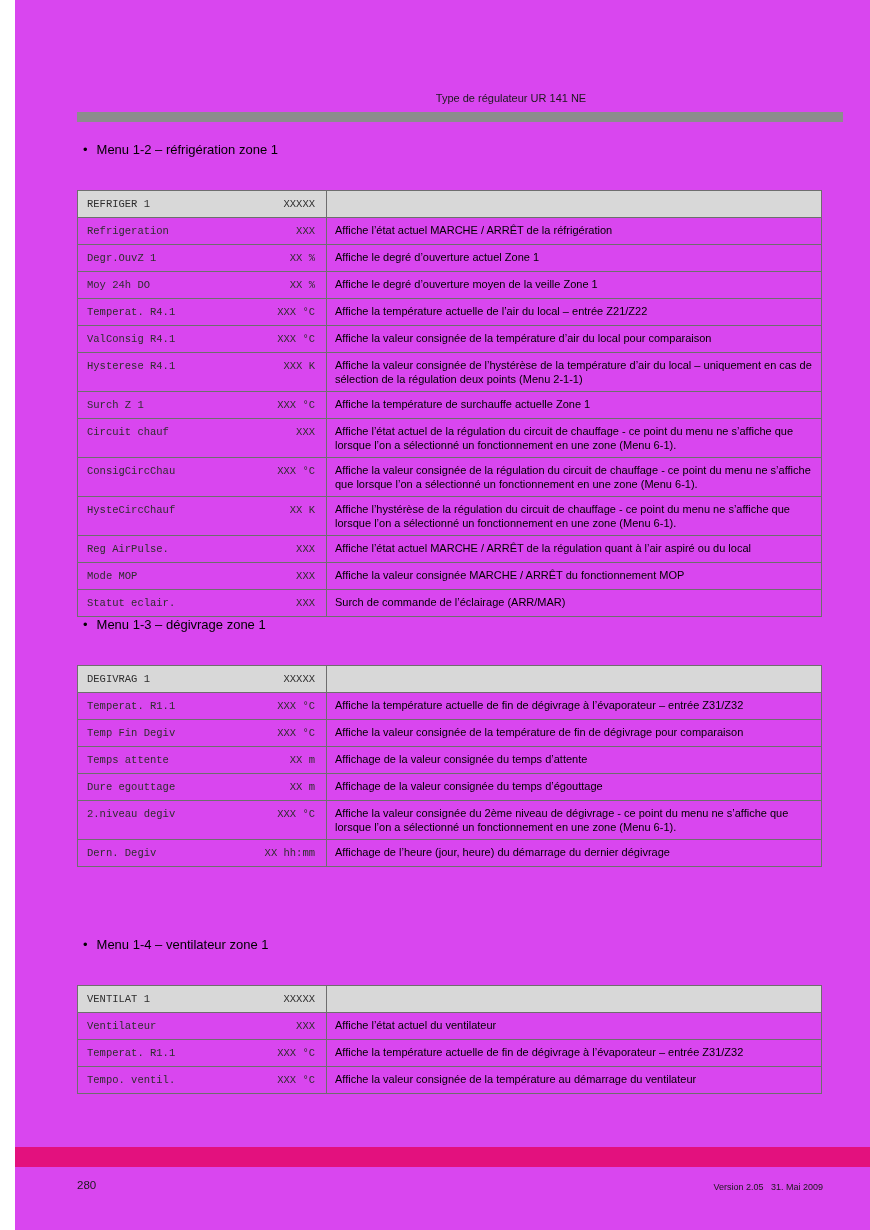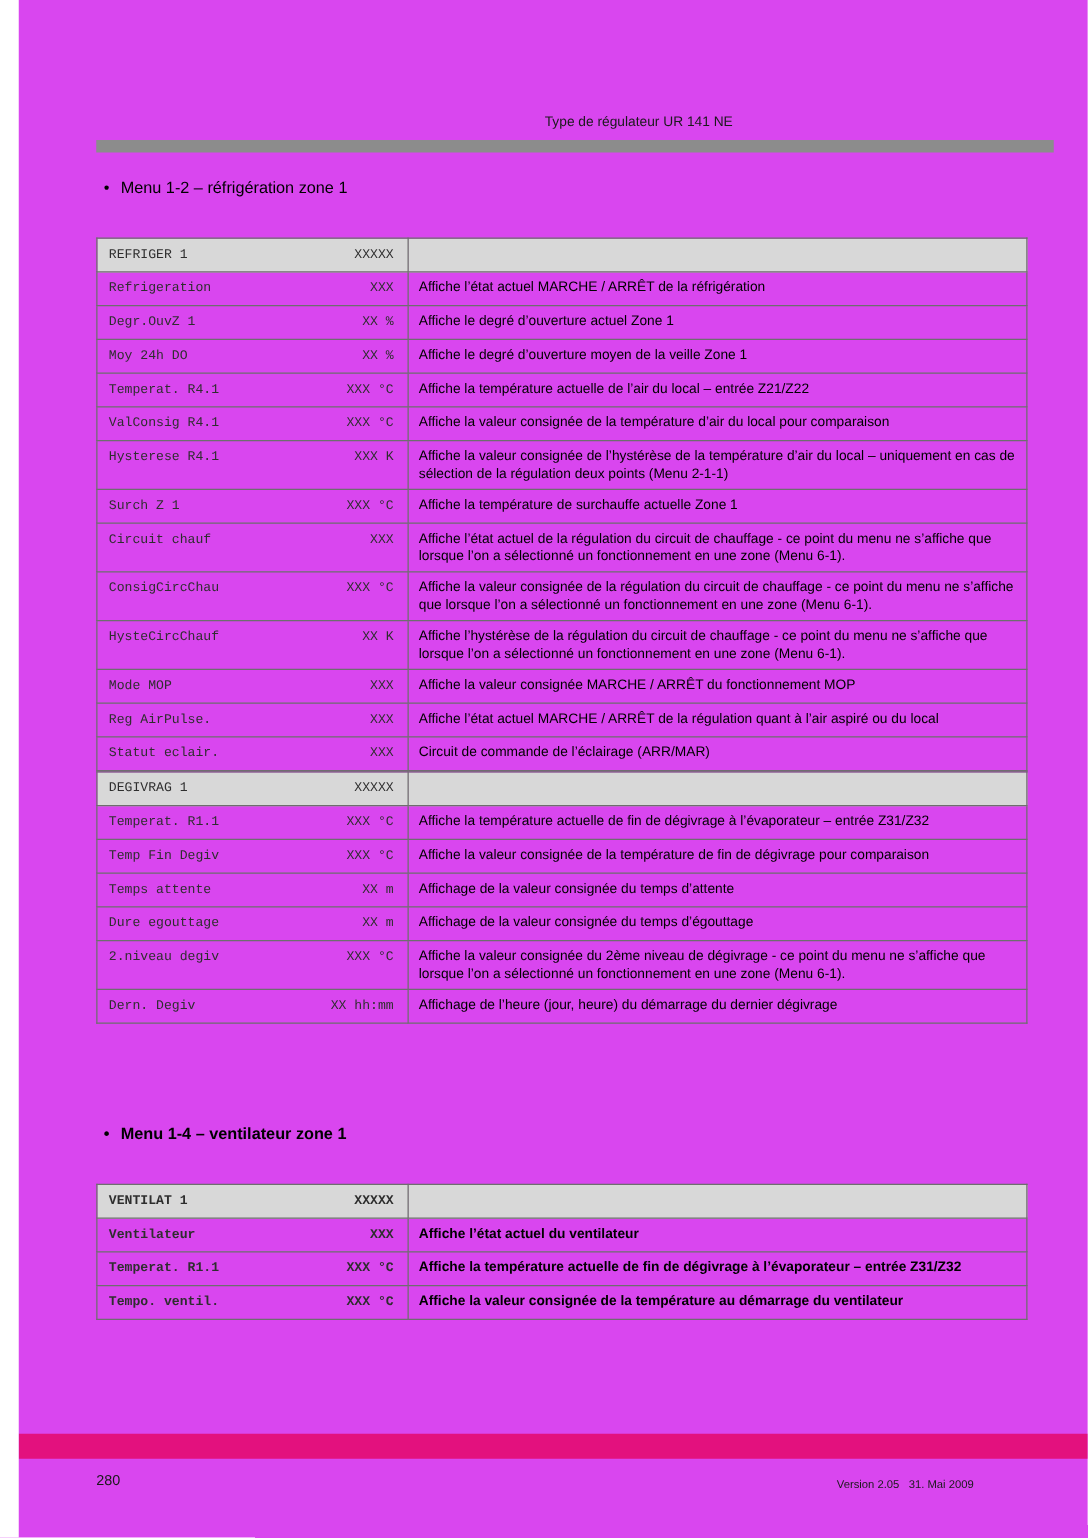--- a/index.html
+++ b/index.html
@@ -8,40 +8,40 @@
 
   
   .header-title{position:absolute;top:92px;left:96px;width:800px;text-align:center;
                 font-size:11px;color:#1a1a1a;}
   .header-bar{position:absolute;top:112px;left:62px;width:766px;height:10px;background:#8c8c8c;}
 
   
   .menu-section{position:absolute;left:62px;width:726px;}
   .menu-section.s0{top:142px;}
   .menu-section.s1{top:617px;}
-  .menu-section.s2{top:899px;font-weight:bold;}
+  .menu-section.s2{top:937px;}
   .section-heading{font-size:13px;color:#000;margin:0 0 31px 6px;height:17px;}
   .section-heading .bullet{margin-right:9px;font-size:13px;}
 
   table.menu-table{border-collapse:collapse;table-layout:fixed;width:726px;
                    border:1px solid #555;}
   table.menu-table td{border:1px solid #6e6e6e;vertical-align:top;}
   td.col-param{width:246px;}
   td.col-desc{width:480px;font-size:11px;line-height:14px;padding:5px 6px 5px 8px;color:#000;}
   .thead-row td{background:#d8d8d8;}
   .param-wrap{display:flex;justify-content:space-between;align-items:baseline;
               padding:5px 10px 5px 8px;font-family:"Liberation Mono","DejaVu Sans Mono",monospace;
               font-size:10.5px;line-height:14px;color:#2e2e2e;}
   .param-wrap .param{white-space:pre;}
   .param-wrap .value{white-space:pre;text-align:right;}
 
   
   .bottom-bar{position:absolute;top:1147px;left:0;width:870px;height:20px;background:#e3117e;}
   .footer-page{position:absolute;top:1179px;left:62px;font-size:11.5px;color:#1a1a1a;}
-  .footer-version{position:absolute;top:1182px;left:464px;width:300px;text-align:right;
+  .footer-version{position:absolute;top:1182px;left:508px;width:300px;text-align:right;
                   font-size:9px;color:#1a1a1a;white-space:pre;}
 </style>
 </head>
 <body>
 
 <div class="page">
 
   <div class="header-title">Type de régulateur UR 141 NE</div>
   <div class="header-bar"></div>
 
@@ -159,51 +159,54 @@
         <span class="param">HysteCircChauf</span>
         <span class="value">XX K</span>
       </div>
     </td>
     <td class="col-desc">Affiche l’hystérèse de la régulation du circuit de chauffage - ce point du menu ne s’affiche que lorsque l’on a sélectionné un fonctionnement en une zone (Menu 6-1).</td>
   </tr>
 
   <tr class="body-row">
     <td class="col-param">
       <div class="param-wrap">
+        <span class="param">Reg AirPulse.</span>
+        <span class="value">XXX</span>
+      </div>
+    </td>
+    <td class="col-desc">Affiche l’état actuel MARCHE / ARRÊT de la régulation quant à l’air aspiré ou du local</td>
+  </tr>
+
+  <tr class="body-row">
+    <td class="col-param">
+      <div class="param-wrap">
         <span class="param">Mode MOP</span>
         <span class="value">XXX</span>
       </div>
     </td>
     <td class="col-desc">Affiche la valeur consignée MARCHE / ARRÊT du fonctionnement MOP</td>
   </tr>
 
   <tr class="body-row">
     <td class="col-param">
       <div class="param-wrap">
-        <span class="param">Reg AirPulse.</span>
-        <span class="value">XXX</span>
-      </div>
-    </td>
-    <td class="col-desc">Affiche l’état actuel MARCHE / ARRÊT de la régulation quant à l’air aspiré ou du local</td>
-  </tr>
-
-  <tr class="body-row">
-    <td class="col-param">
-      <div class="param-wrap">
         <span class="param">Statut eclair.</span>
         <span class="value">XXX</span>
       </div>
     </td>
-    <td class="col-desc">Circuit  de commande de l’éclairage (ARR/MAR)</td>
+    <td class="col-desc">Surch  de commande de l’éclairage (ARR/MAR)</td>
   </tr>
 </tbody>
     </table>
   </section>
 
   <section class="menu-section s1">
+    <div class="section-heading">
+      <span class="bullet">•</span><span class="heading-text">Menu 1-3 – dégivrage zone 1</span>
+    </div>
     <table class="menu-table">
       <thead>
         <tr class="thead-row">
           <td class="col-param">
             <div class="param-wrap">
               <span class="param">DEGIVRAG 1</span>
               <span class="value">XXXXX</span>
             </div>
           </td>
           <td class="col-desc"></td>

